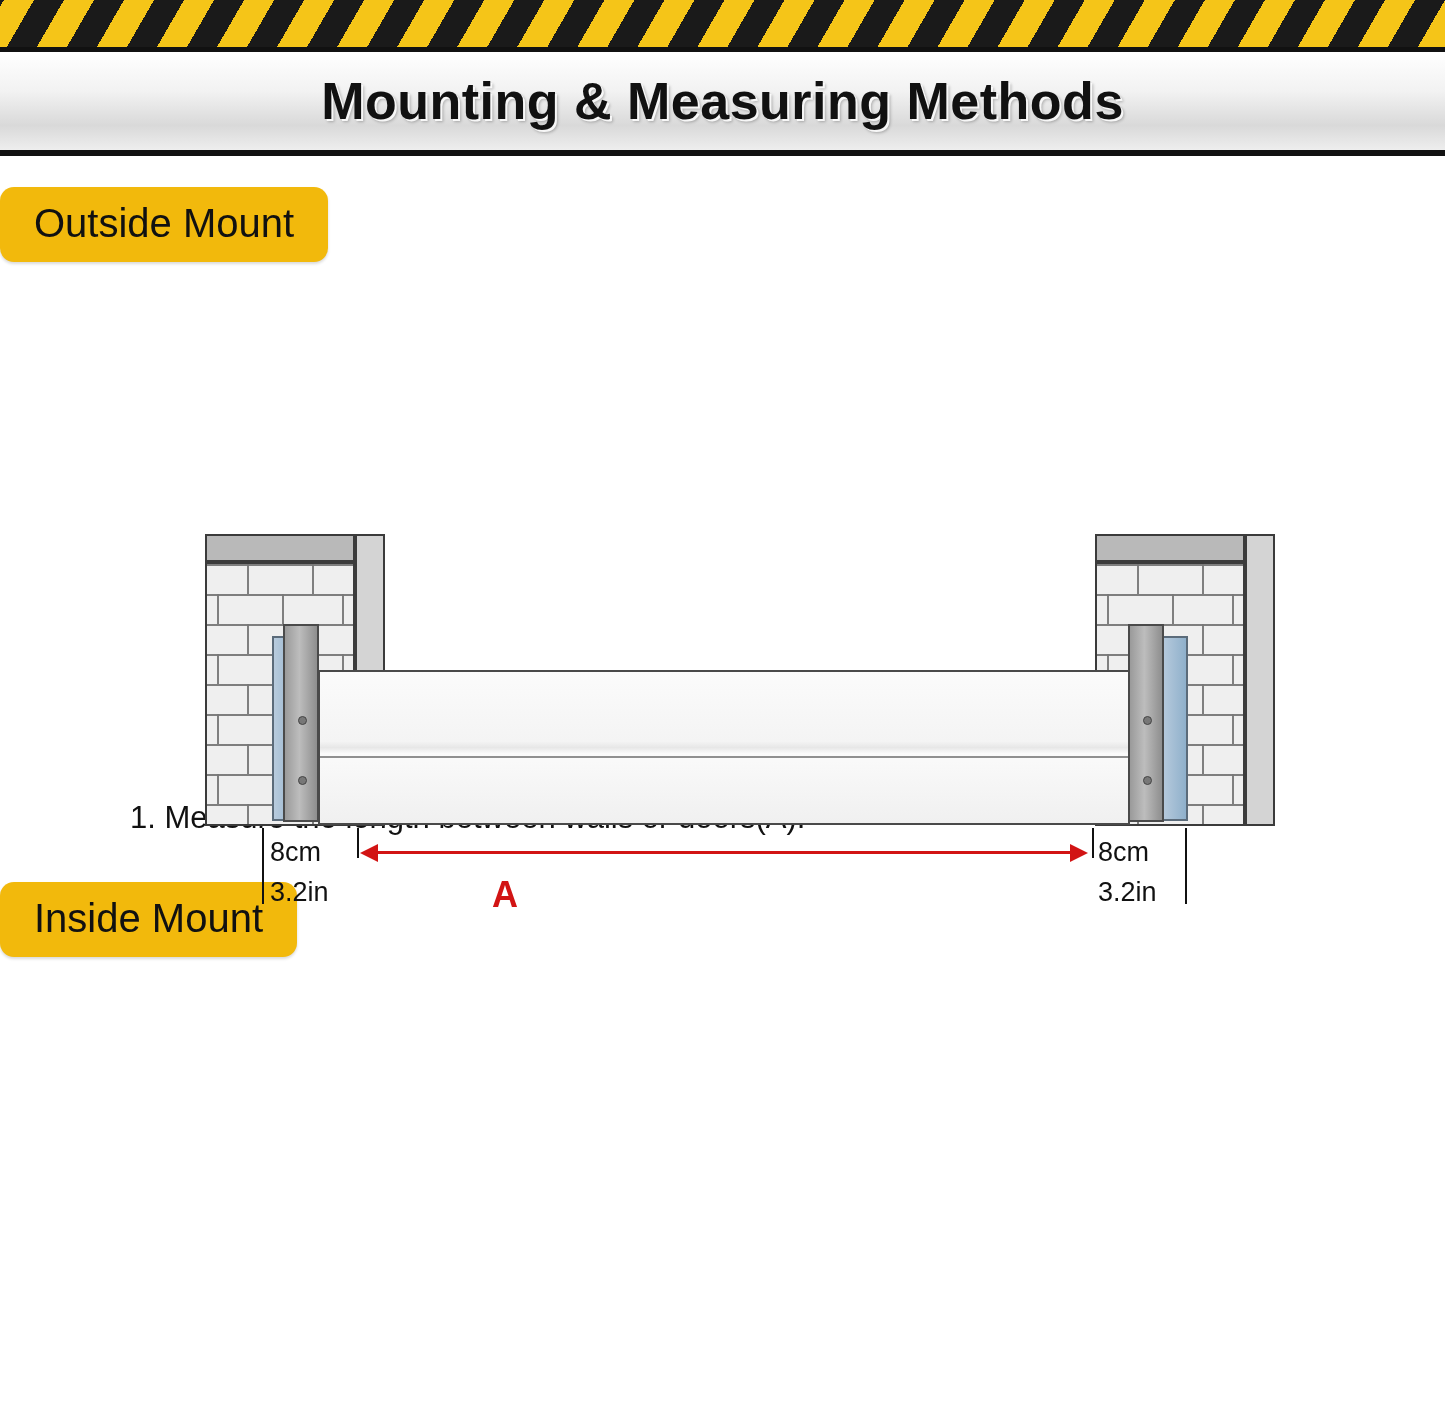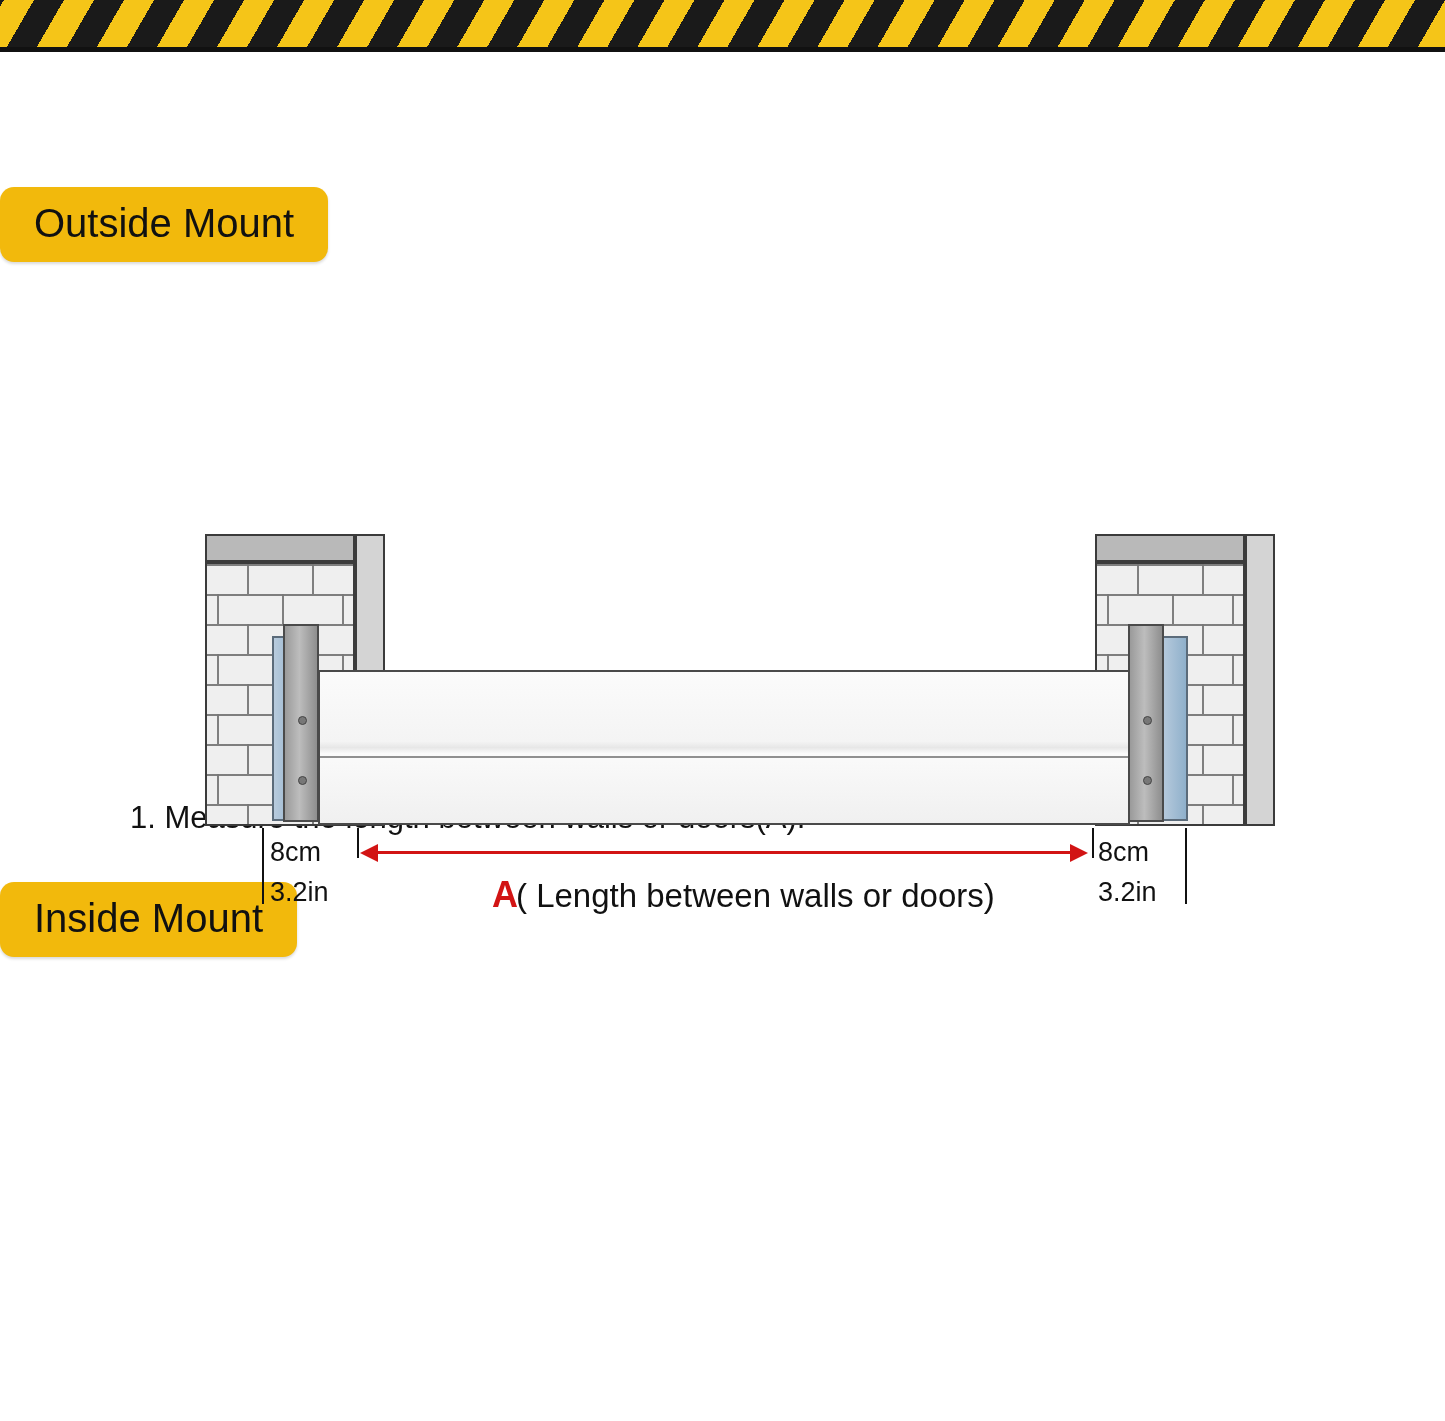--- a/index.html
+++ b/index.html
@@ -192,20 +192,23 @@
     line-height: 1.55;
     color: #111;
   }
   .steps div { white-space: nowrap; }
 </style>
 </head>
 <body>
 
 <div class="header">
   <div class="hazard-stripe"></div>
+  <div class="title-bar">
+    <div class="title-text">Mounting &amp; Measuring Methods</div>
+  </div>
 </div>
 
 <div class="section-badge-wrap" style="margin-top:32px;">
   <span class="badge">Outside Mount</span>
 </div>
 
 <div class="diagram" style="height:490px;">
 
   <div class="pillar">
     <div class="pillar-top" style="left:205px; top:272px; width:150px; height:28px;"></div>
@@ -287,21 +290,20 @@
   <div class="dim-line" style="left:378px; top:589px; width:692px;"></div>
   <div class="arrow-l" style="left:360px; top:582px;"></div>
   <div class="arrow-r" style="left:1070px; top:582px;"></div>
 
   <div class="label" style="left:270px; top:575px;">8cm</div>
   <div class="label" style="left:270px; top:615px;">3.2in</div>
   <div class="label" style="left:1098px; top:575px;">8cm</div>
   <div class="label" style="left:1098px; top:615px;">3.2in</div>
 
   <div class="label label-a" style="left:492px; top:612px; font-size:36px;">A</div>
-  <div class="caption" style="left:516px; top:615px;">( Length between walls or doors)</div>
 </div>
 
 <div class="steps" style="padding-left:130px; margin-top:42px;">
   <div>1. Measure the length between walls or doors(A).</div>
 </div>
 
 <div class="section-badge-wrap" style="margin-top:40px;">
   <span class="badge">Inside Mount</span>
 </div>
 

